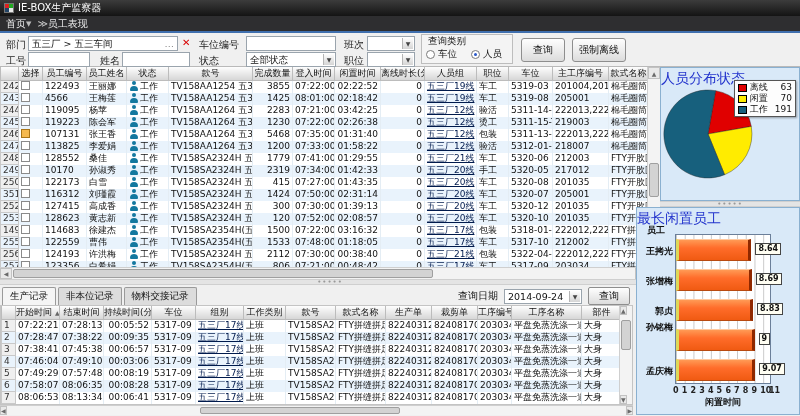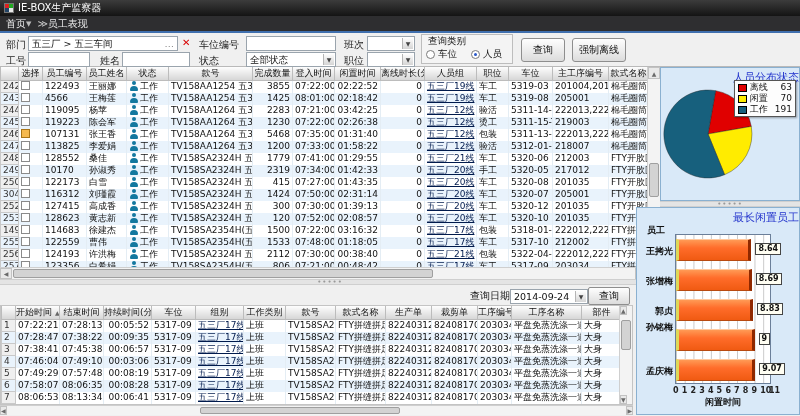--- a/index.html
+++ b/index.html
@@ -65,30 +65,30 @@
   .hthumb{position:absolute;top:1px;height:9px;background:#d3d3d3;border:1px solid #9f9f9f;border-radius:2px;}
   .corner{position:absolute;right:0;bottom:0;width:13px;height:12px;background:#ececec;}
 
   .splitter-h{height:6px;background:#e4e4e4;border-top:1px solid #cfcfcf;border-bottom:1px solid #cfcfcf;text-align:center;color:#999;font-size:7px;line-height:4px;letter-spacing:1px;}
 
   
   .bottom-section{position:relative;height:130px;background:#f0f0f0;}
   .tabs{position:absolute;left:2px;top:2px;display:flex;gap:2px;}
   .tab{padding:2px 7px 2px;border:1px solid #9a9a9a;border-bottom:none;background:#dcdcdc;font-size:9.5px;border-radius:2px 2px 0 0;}
   .tab.active{background:#f5f5f5;position:relative;z-index:2;}
-  .datebar{position:absolute;right:30px;top:2px;display:flex;align-items:center;}
+  .datebar{position:absolute;right:30px;top:2px;display:flex;align-items:center;gap:6px;}
   .bottom-table-wrap{position:absolute;left:0;top:20px;width:633px;bottom:10px;background:#fff;border:1px solid #c4c4c4;overflow:hidden;}
   .bhscroll{position:absolute;left:0;bottom:0;width:633px;height:10px;background:#f3f3f3;border-top:1px solid #cfcfcf;}
   .bvscroll{position:absolute;right:0;top:0;width:13px;bottom:0;background:#f3f3f3;border-left:1px solid #cfcfcf;}
 
   
   .panel{background:#d9e9f8;border:1px solid #8ab0d0;position:relative;overflow:hidden;}
   .pie-panel{height:134px;}
   .bar-panel{height:208px;margin-left:-24px;z-index:3;}
-  .ptitle{text-align:right;color:#2233cc;font-size:11px;padding-top:2px;padding-left:28px;}
+  .ptitle{text-align:left;color:#2233cc;font-size:14px;padding-top:2px;}
   .legend{position:absolute;right:3px;top:12px;background:#fdfdfd;border:1px solid #555;box-shadow:1px 1px 2px rgba(0,0,0,.35);padding:1px 3px;font-size:9px;z-index:2;}
   .legitem{display:flex;align-items:center;gap:3px;line-height:11px;}
   .sw{width:9px;height:8px;border:1px solid #000;display:inline-block;}
   .legval{margin-left:auto;padding-left:4px;}
   .piesvg{position:absolute;left:1px;top:14px;}
 
   .barchart{position:absolute;left:4px;top:16px;right:4px;bottom:2px;font-weight:bold;}
   .ylab{position:absolute;left:6px;top:0;font-size:9px;}
   .plot{position:absolute;left:34px;top:10px;width:96px;height:150px;background:#fff;border:1px solid #6b7f99;background-image:linear-gradient(to right,#c9c9c9 1px,transparent 1px);background-size:8.727px 100%;}
   .barrow{position:absolute;left:0;width:100%;height:30px;}
@@ -342,21 +342,21 @@
                   <td class="">07:27:00</td>
                   <td class="ra">01:43:35</td>
                   <td class="ra">0</td>
                   <td class="lnk">五三厂20线</td>
                   <td class="">车工</td>
                   <td class="">5320-08</td>
                   <td class="">201035</td>
                   <td class="">FTY开肷圆领</td>
                 </tr>
                 <tr class="alt">
-                  <td class="rn">304</td>
+                  <td class="rn">351</td>
                   <td><span class="cb"></span></td>
                   <td class="">116312</td>
                   <td class="">刘瑾霞</td>
                   <td class=""><span class="picon"></span>工作</td>
                   <td class="">TV158SA2324H 五3</td>
                   <td class="ra">1424</td>
                   <td class="">07:50:00</td>
                   <td class="ra">02:31:14</td>
                   <td class="ra">0</td>
                   <td class="lnk">五三厂20线</td>
@@ -479,20 +479,25 @@
           <span class="sbtn" style="left:0">◀</span>
           <div class="hthumb" style="left:13px;width:420px"></div>
           <span class="sbtn" style="right:0">▶</span>
         </div>
         <div class="corner"></div>
       </div>
 
       <div class="splitter-h">•••••</div>
 
       <div class="bottom-section">
+        <div class="tabs" id="tabs">
+            <span class="tab active">生产记录</span>
+            <span class="tab">非本位记录</span>
+            <span class="tab">物料交接记录</span>
+          </div>
         <div class="datebar">
           <span>查询日期</span>
           <span class="fbox combo" style="position:relative;display:inline-block;width:78px;top:0;left:0"><span>2014-09-24</span><span class="arr">▼</span></span>
           <span class="btn small" style="position:relative;display:inline-block;width:42px;line-height:16px">查询</span>
         </div>
         <div class="bottom-table-wrap">
           <table id="bottom-table" style="width:618px">
               <colgroup>
                 <col style="width:14px">
                 <col style="width:44px">

